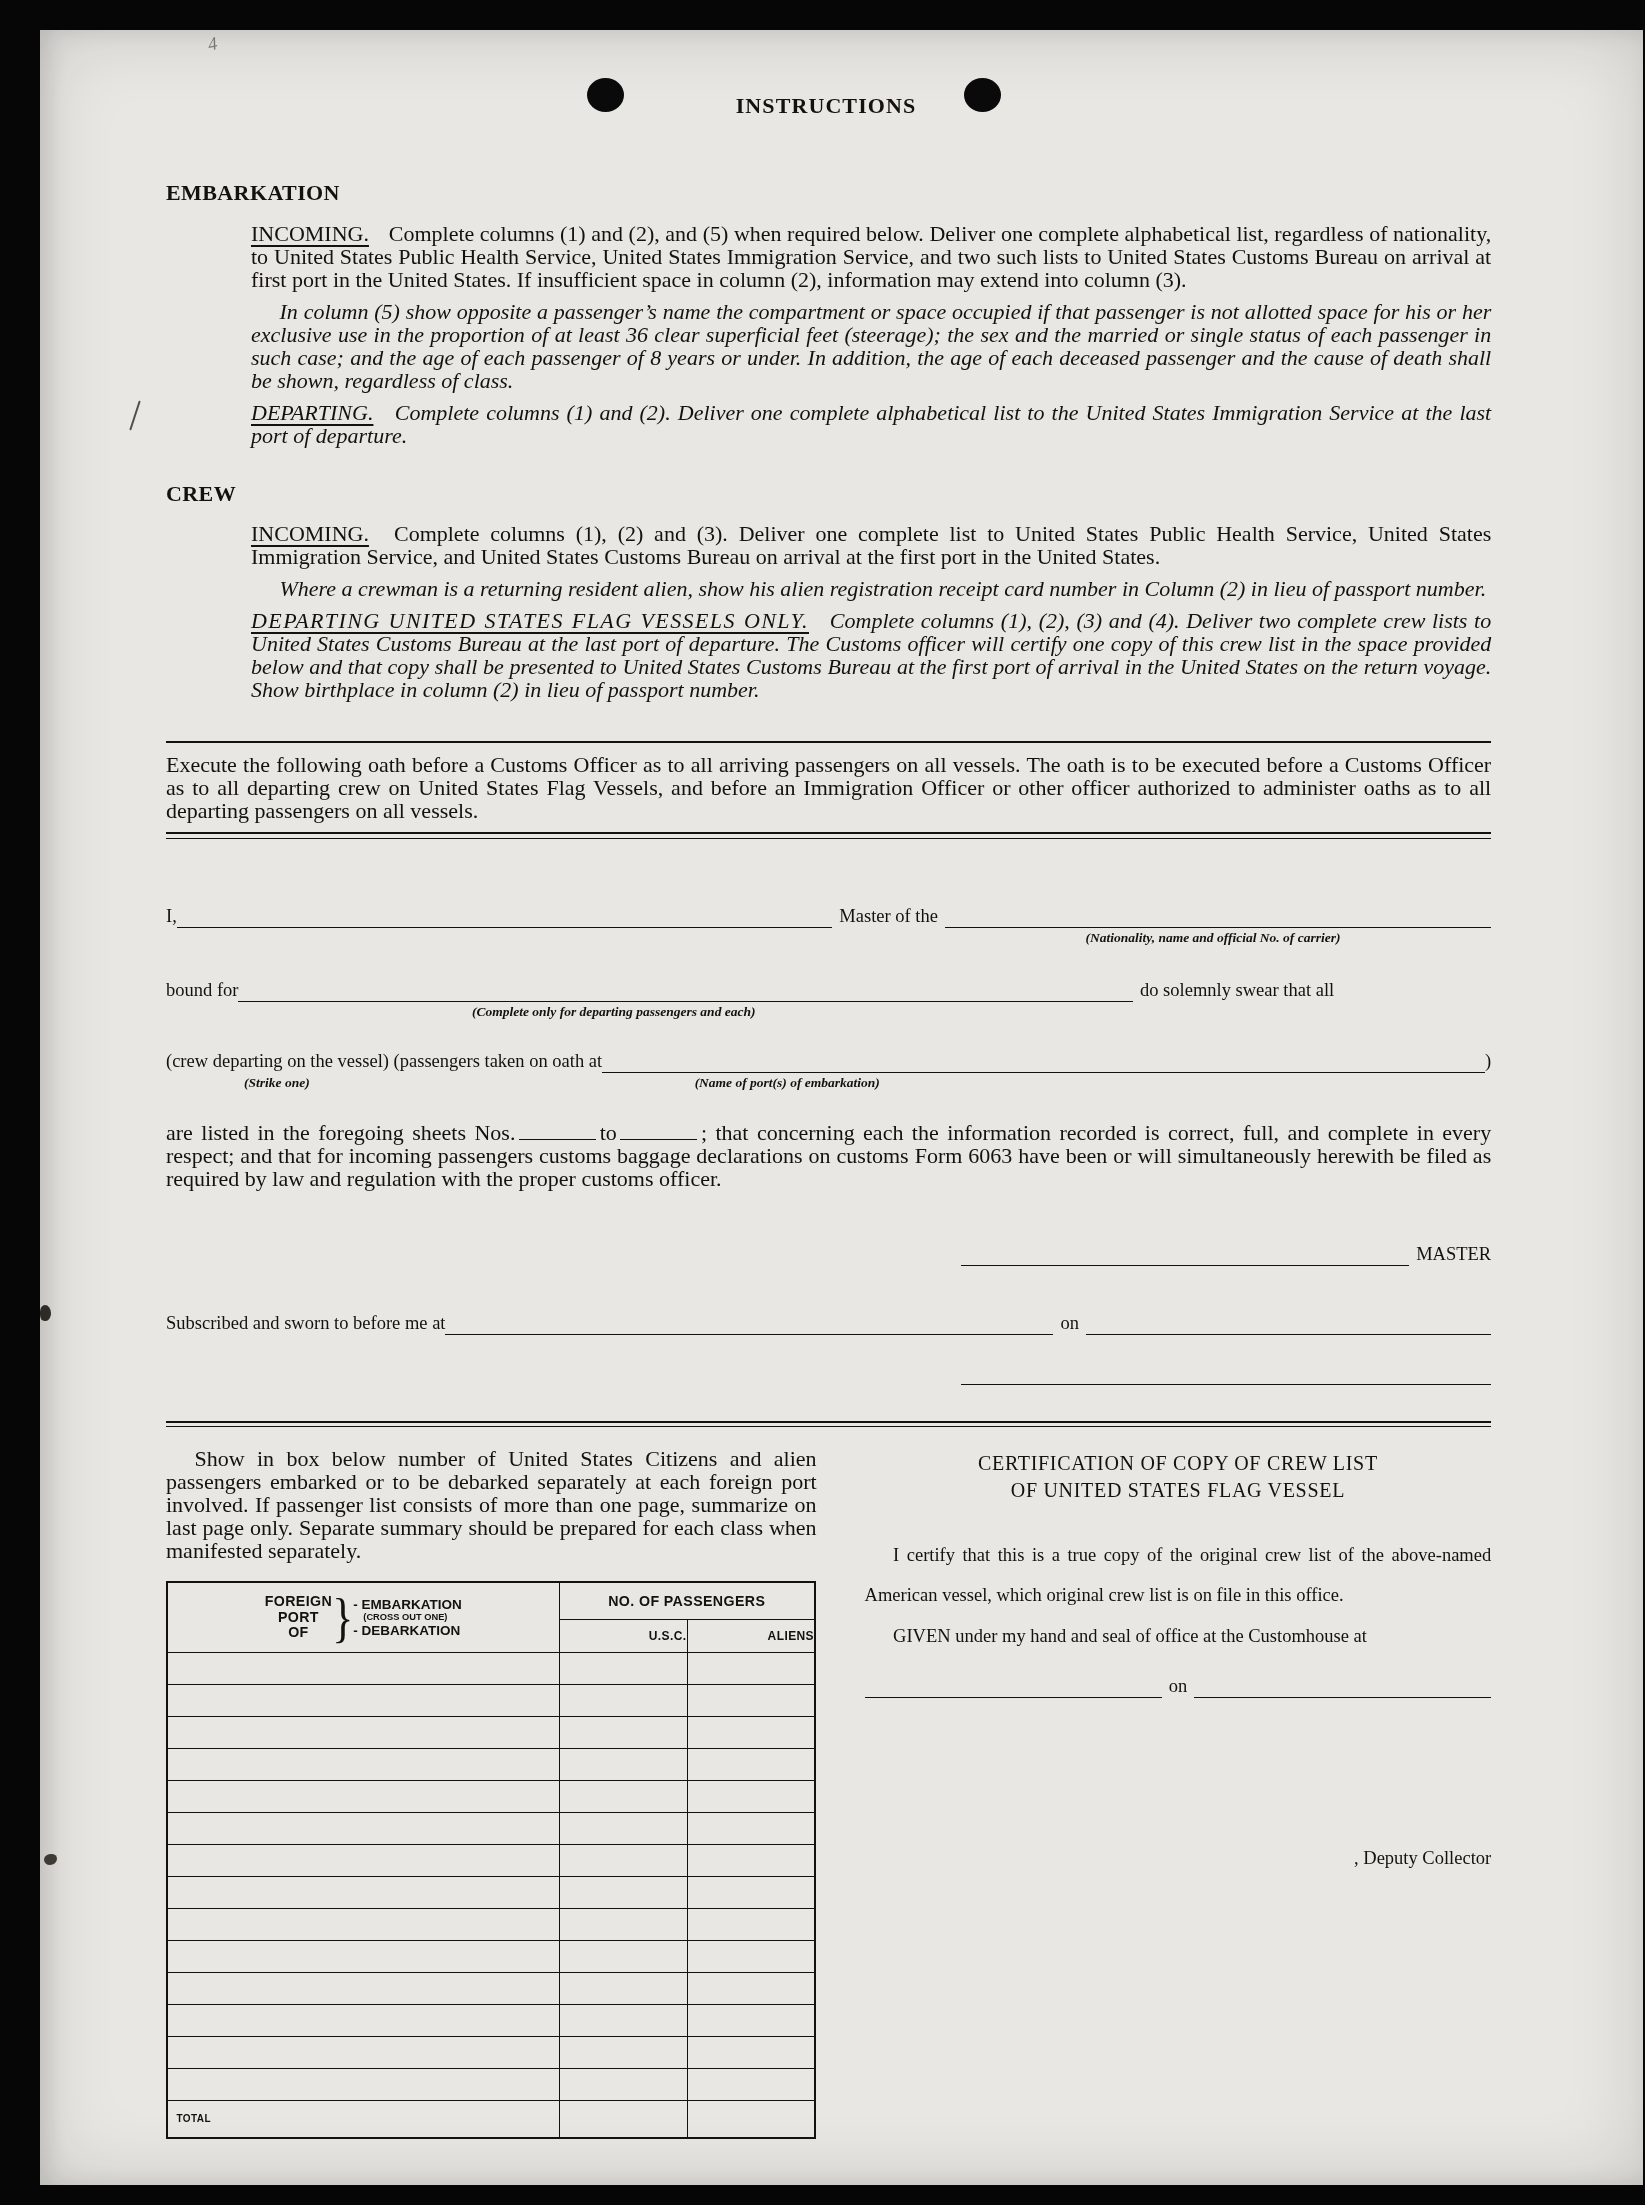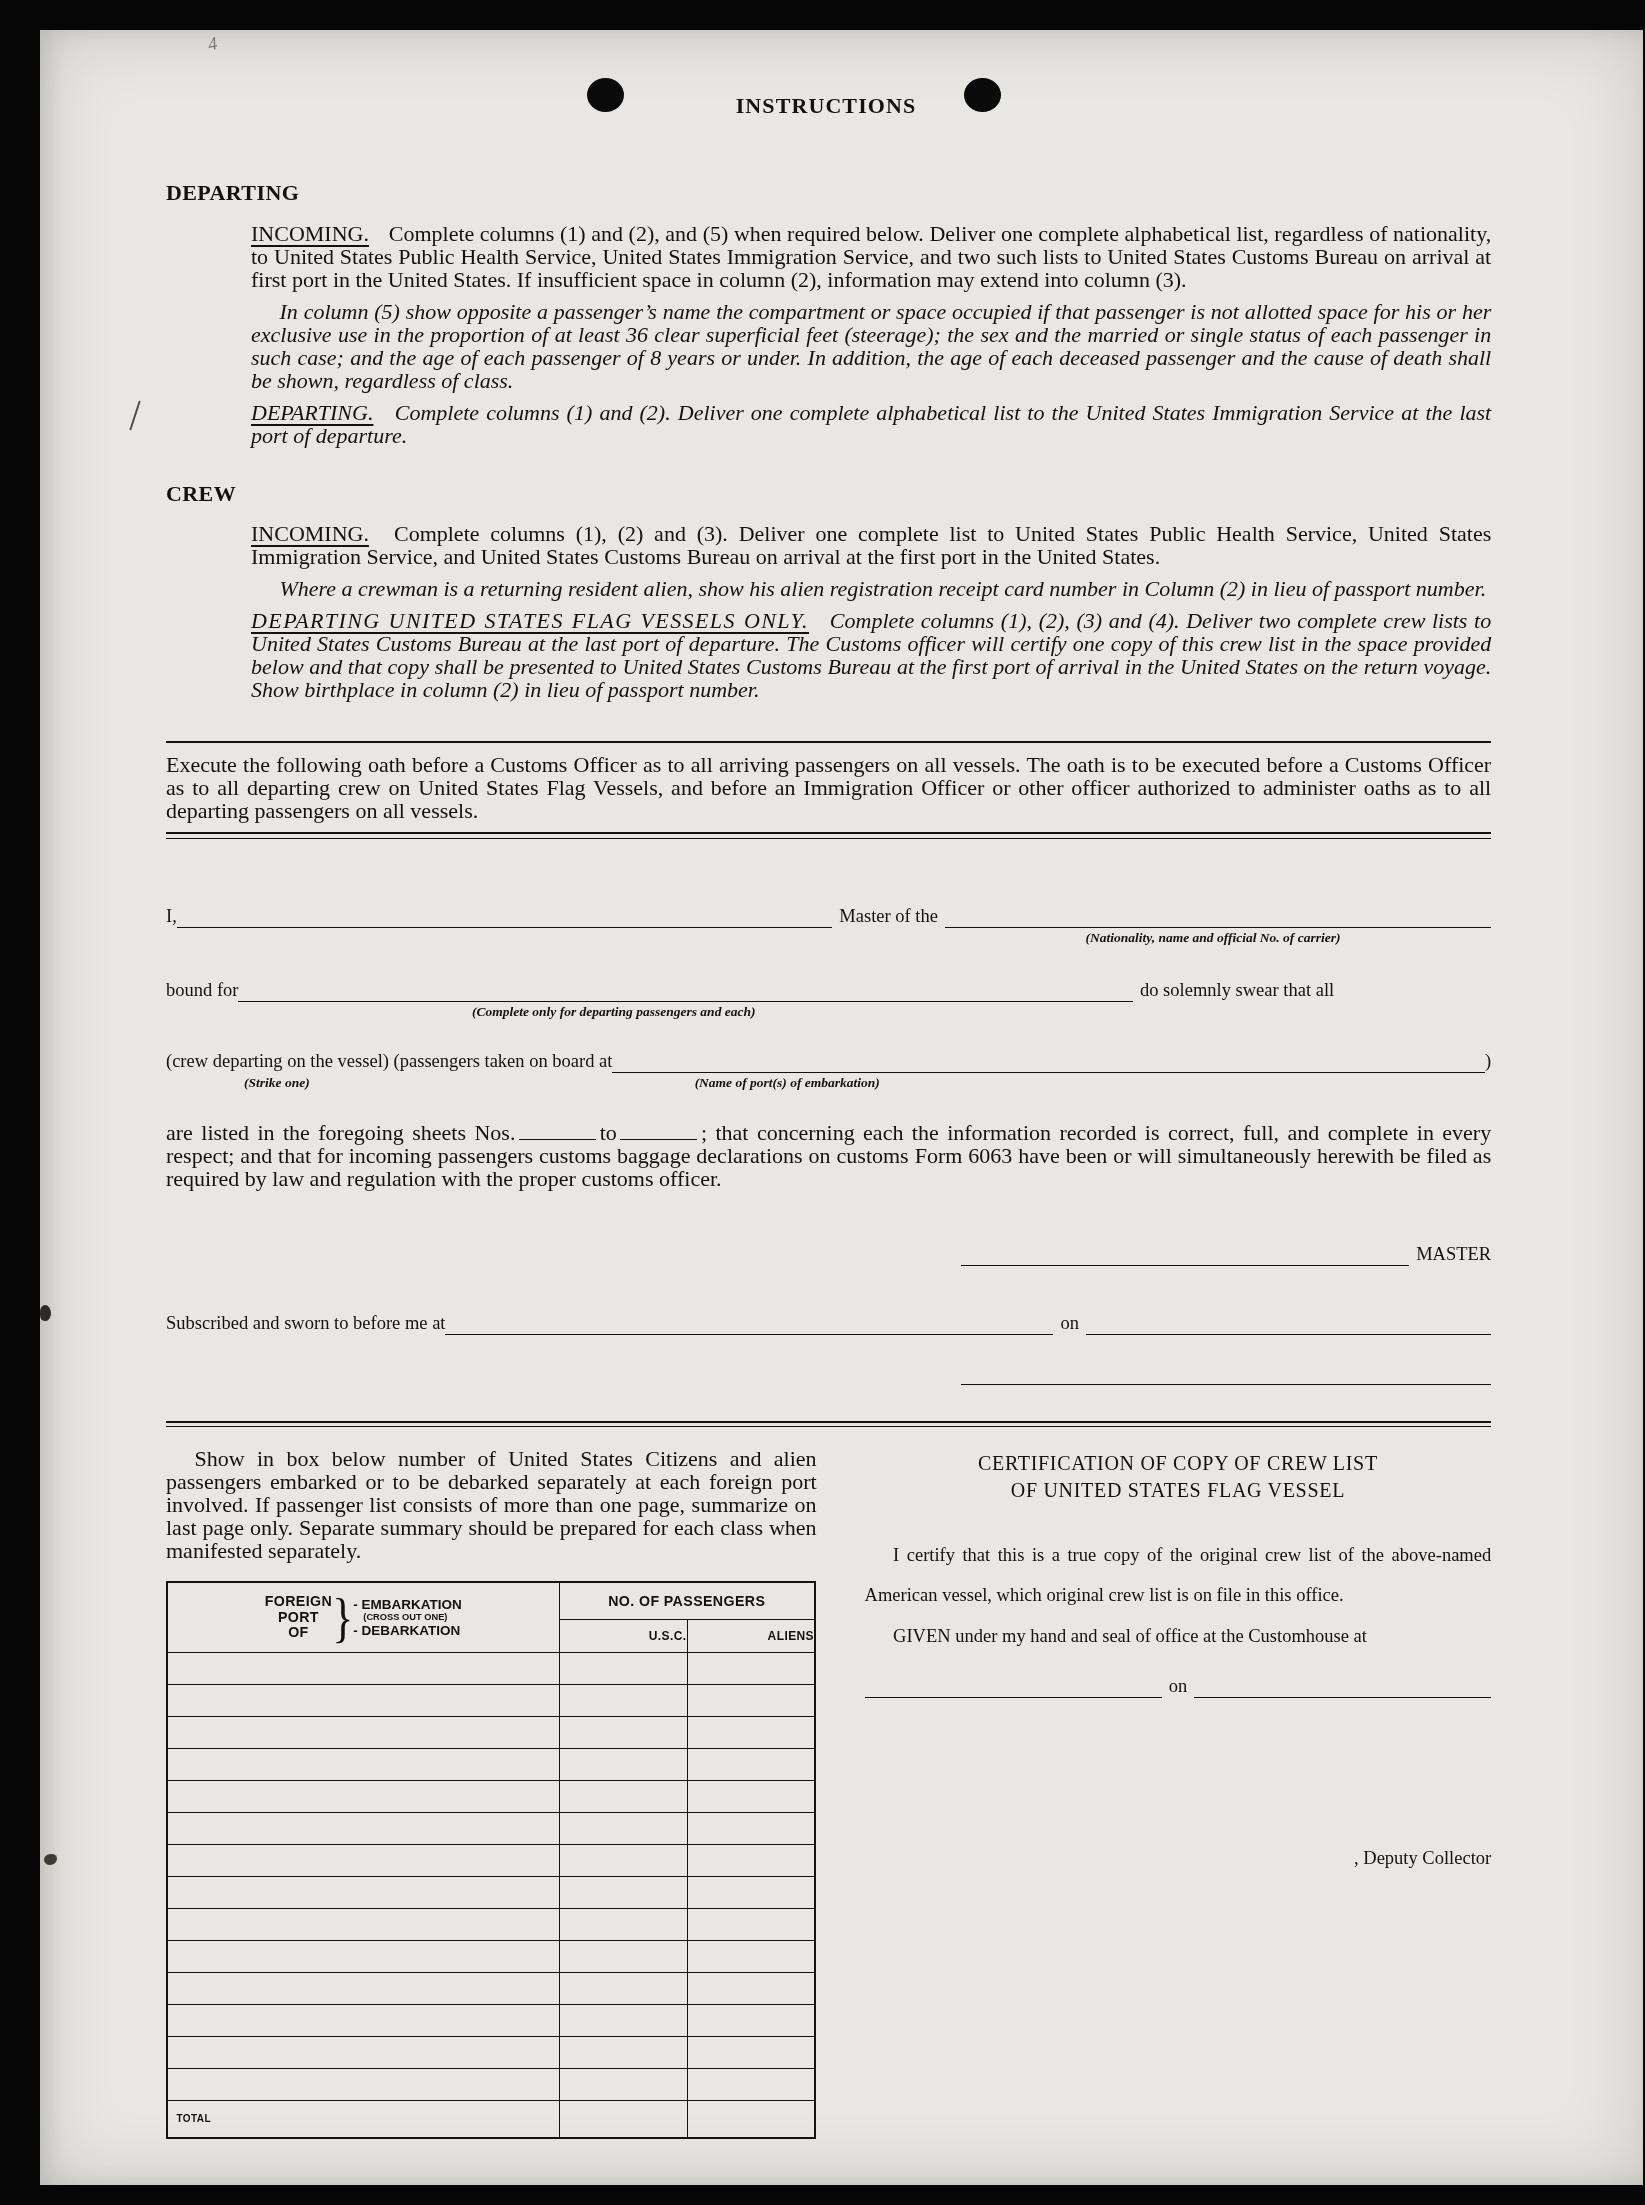--- a/index.html
+++ b/index.html
@@ -133,21 +133,21 @@
   <div class="artifact artifact-blob2"></div>
 
   <div class="content">
 
     <div class="page-header">
       <span class="hole hole-left"></span>
       <div class="doc-title">INSTRUCTIONS</div>
       <span class="hole hole-right"></span>
     </div>
 
-    <h2 class="section-heading mt-h2-pass">DEPARTING</h2>
+    <h2 class="section-heading mt-h2-pass">EMBARKATION</h2>
 
     <p class="para lvl1 mt-p1">
       <span class="lead-label">INCOMING.</span>
       <span>Complete columns (1) and (2), and (5) when required below.  Deliver one complete alphabetical list, regardless of nationality, to United States Public Health Service, United States Immigration Service, and two such lists to United States Customs Bureau on arrival at first port in the United States.  If insufficient space in column (2), information may extend into column (3).</span>
     </p>
 
     <p class="para lvl1 mt-p2 indent-first">In column (5) show opposite a passenger’s name the compartment or space occupied if that passenger is not allotted space for his or her exclusive use in the proportion of at least 36 clear superficial feet (steerage); the sex and the married or single status of each passenger in such case; and the age of each passenger of 8 years or under.  In addition, the age of each deceased passenger and the cause of death shall be shown, regardless of class.</p>
 
     <p class="para lvl1 mt-p2">
       <span class="lead-label">DEPARTING.</span>
@@ -188,21 +188,21 @@
     <div class="oath-row mt-bound pr-bound">
       <span class="ot">bound for</span>
       <span class="blank f1"></span>
       <span class="ot pad-l">do solemnly swear that all</span>
     </div>
     <div class="caption-row">
       <span class="cap-bound">(Complete only for departing passengers and each)</span>
     </div>
 
     <div class="oath-row mt-strike">
-      <span class="ot">(crew departing on the vessel)  (passengers taken on board at</span>
+      <span class="ot">(crew departing on the vessel)  (passengers taken on oath at</span>
       <span class="blank f1"></span>
       <span class="ot">)</span>
     </div>
     <div class="caption-row">
       <span class="cap-strike">(Strike one)</span>
       <span class="cap-port">(Name of port(s) of embarkation)</span>
     </div>
 
     <p class="para mt-sheets">
       <span>are listed in the foregoing sheets Nos.</span><span class="iblank"></span><span>to</span><span class="iblank"></span><span>; that concerning each the information recorded is correct, full, and complete in every respect; and that for incoming passengers customs baggage declarations on customs Form 6063 have been or will simultaneously herewith be filed as required by law and regulation with the proper customs officer.</span>

